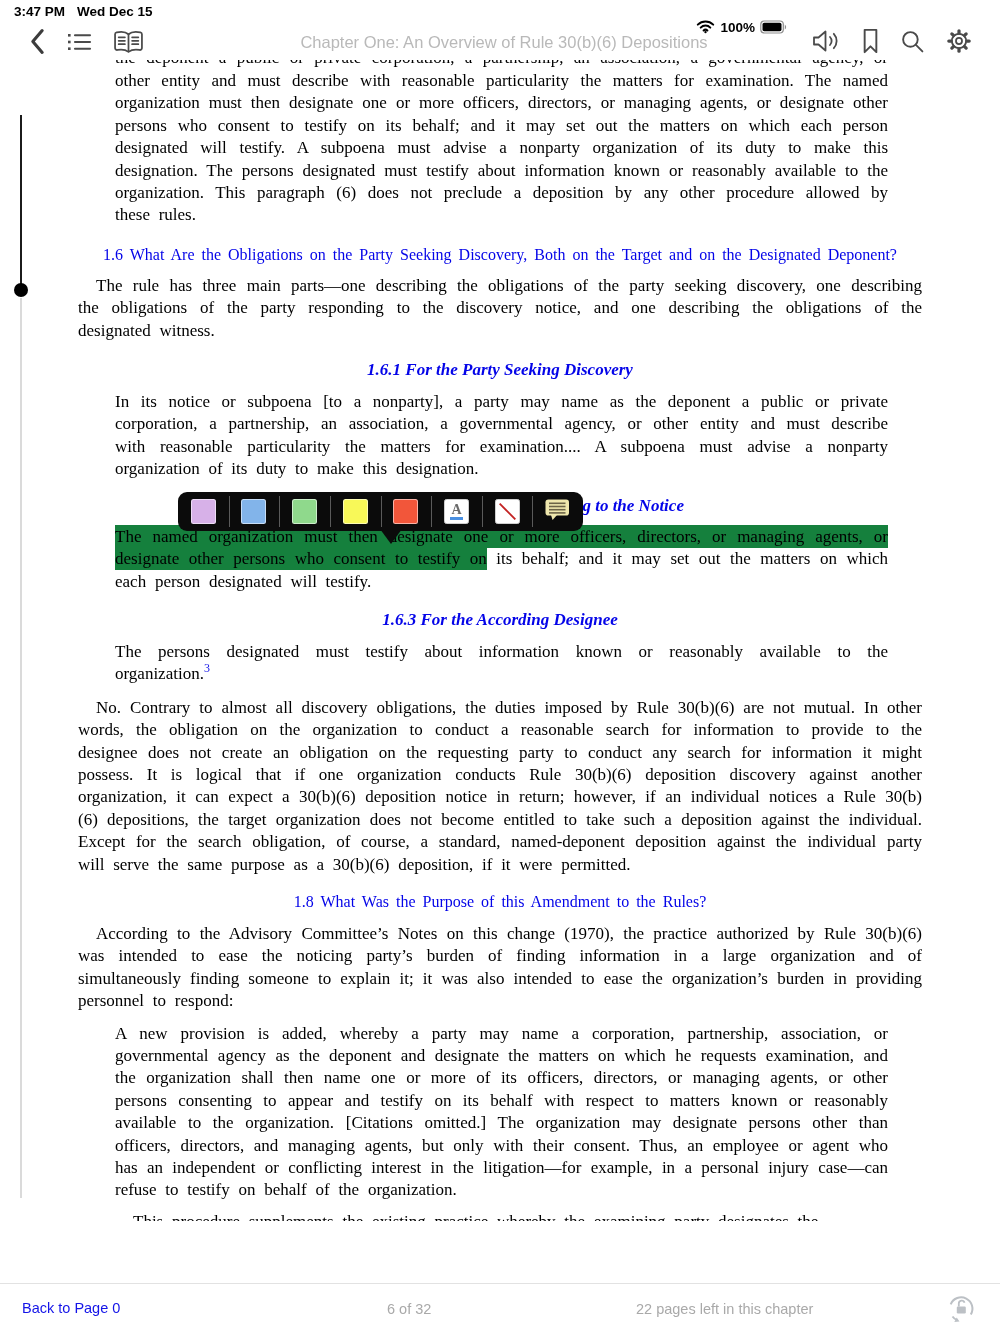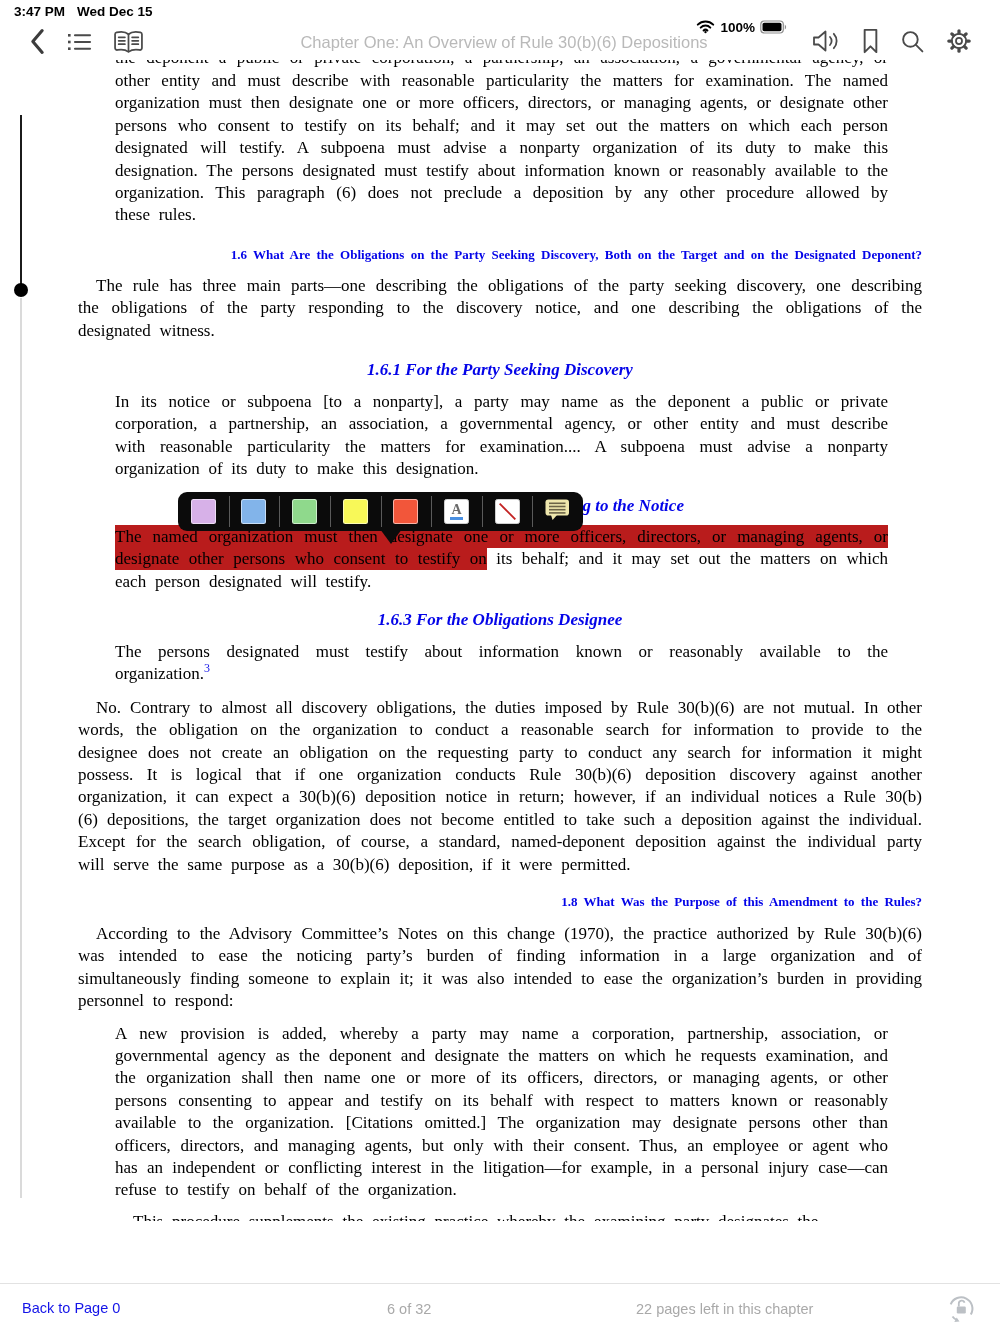--- a/index.html
+++ b/index.html
@@ -28,39 +28,39 @@
 
   
   .content { position:absolute; left:78px; top:60px; width:844px; color:#000;
     font-size:17px; line-height:22.4px; text-align:justify; }
   .quote { margin-left:37px; margin-right:34px; }
   .para  { word-spacing:4.5px; }
   .indent { text-indent:18px; }
   .clip-top { height:10px; overflow:hidden; position:relative; }
   .clip-top .inner { display:block; margin-top:-13px; text-align:justify; text-align-last:justify; }
   .clip-bottom { height:10px; overflow:hidden; }
-  h2.sec { color:#0404e8; font-size:13px; font-weight:700; line-height:21px;
-    text-align:right; word-spacing:3px; padding-left:37px; text-indent:-37px; }
+  h2.sec { color:#0404e8; font-size:16px; font-weight:400; line-height:21px;
+    text-align:center; word-spacing:3px; padding-left:37px; text-indent:-37px; }
   h3.subsec { color:#0404e8; font-size:17px; font-weight:700; font-style:italic;
     line-height:21px; text-align:center; }
   .mt-h16  { margin-top:17px; }
   .mt-prule{ margin-top:10px; }
   .mt-h161 { margin-top:17px; }
   .mt-q161 { margin-top:11px; }
   .mt-h162 { margin-top:14px; }
   .mt-hl   { margin-top:10px; }
   .mt-h163 { margin-top:16px; }
   .mt-q163 { margin-top:11px; }
   .mt-h17  { margin-top:21px; }
   .mt-p17  { margin-top:11px; }
   .mt-h18  { margin-top:15px; }
   .mt-p18  { margin-top:11px; }
   .mt-q18  { margin-top:10px; }
   .mt-clip { margin-top:9px; }
-  mark.hl { background:#b91c1c; color:#000; padding:2px 0; }
+  mark.hl { background:#15803d; color:#000; padding:2px 0; }
   sup.fn { color:#1414e8; font-size:12px; vertical-align:super; line-height:0; }
 
   
   .anno-bar { position:absolute; left:178px; top:492px; width:405px; height:39px;
     background:#0b0b0b; border-radius:9px; display:flex; z-index:20; }
   .anno-cell { flex:1; display:flex; align-items:center; justify-content:center; position:relative; cursor:pointer; }
   .anno-cell + .anno-cell::before { content:""; position:absolute; left:0; top:4px; bottom:4px; width:1px; background:#5a5a5a; }
   .swatch { width:25px; height:25px; border-radius:2.5px; border:1px solid rgba(255,255,255,0.55); }
   .whitebox { width:25px; height:25px; border-radius:2.5px; background:#fff; border:1px solid #cfcfcf;
     display:flex; flex-direction:column; align-items:center; justify-content:center; }
@@ -200,21 +200,21 @@
 
   <h2 class="sec mt-h16">1.6 What Are the Obligations on the Party Seeking Discovery, Both on the Target and on the Designated Deponent?</h2>
   <p class="para indent mt-prule">The rule has three main parts—one describing the obligations of the party seeking discovery, one describing the obligations of the party responding to the discovery notice, and one describing the obligations of the designated witness.</p>
 
   <h3 class="subsec mt-h161">1.6.1 For the Party Seeking Discovery</h3>
   <p class="quote para mt-q161">In its notice or subpoena [to a nonparty], a party may name as the deponent a public or private corporation, a partnership, an association, a governmental agency, or other entity and must describe with reasonable particularity the matters for examination.... A subpoena must advise a nonparty organization of its duty to make this designation.</p>
 
   <h3 class="subsec mt-h162">1.6.2 For the Organization Responding to the Notice</h3>
   <p class="quote para mt-hl"><mark class="hl">The named organization must then designate one or more officers, directors, or managing agents, or designate other persons who consent to testify on</mark><span> its behalf; and it may set out the matters on which each person designated will testify.</span></p>
 
-  <h3 class="subsec mt-h163">1.6.3 For the Obligations Designee</h3>
+  <h3 class="subsec mt-h163">1.6.3 For the According Designee</h3>
   <p class="quote para mt-q163"><span>The persons designated must testify about information known or reasonably available to the organization.</span><sup class="fn">3</sup></p>
 
   <p class="para indent mt-p17">No. Contrary to almost all discovery obligations, the duties imposed by Rule 30(b)(6) are not mutual. In other words, the obligation on the organization to conduct a reasonable search for information to provide to the designee does not create an obligation on the requesting party to conduct any search for information it might possess. It is logical that if one organization conducts Rule 30(b)(6) deposition discovery against another organization, it can expect a 30(b)(6) deposition notice in return; however, if an individual notices a Rule 30(b)(6) depositions, the target organization does not become entitled to take such a deposition against the individual. Except for the search obligation, of course, a standard, named-deponent deposition against the individual party will serve the same purpose as a 30(b)(6) deposition, if it were permitted.</p>
 
   <h2 class="sec mt-h18">1.8 What Was the Purpose of this Amendment to the Rules?</h2>
   <p class="para indent mt-p18">According to the Advisory Committee’s Notes on this change (1970), the practice authorized by Rule 30(b)(6) was intended to ease the noticing party’s burden of finding information in a large organization and of simultaneously finding someone to explain it; it was also intended to ease the organization’s burden in providing personnel to respond:</p>
   <p class="quote para mt-q18">A new provision is added, whereby a party may name a corporation, partnership, association, or governmental agency as the deponent and designate the matters on which he requests examination, and the organization shall then name one or more of its officers, directors, or managing agents, or other persons consenting to appear and testify on its behalf with respect to matters known or reasonably available to the organization. [Citations omitted.] The organization may designate persons other than officers, directors, and managing agents, but only with their consent. Thus, an employee or agent who has an independent or conflicting interest in the litigation—for example, in a personal injury case—can refuse to testify on behalf of the organization.</p>
 
   <div class="clip-bottom quote para indent mt-clip">
     <span>This procedure supplements the existing practice whereby the examining party designates the</span>

